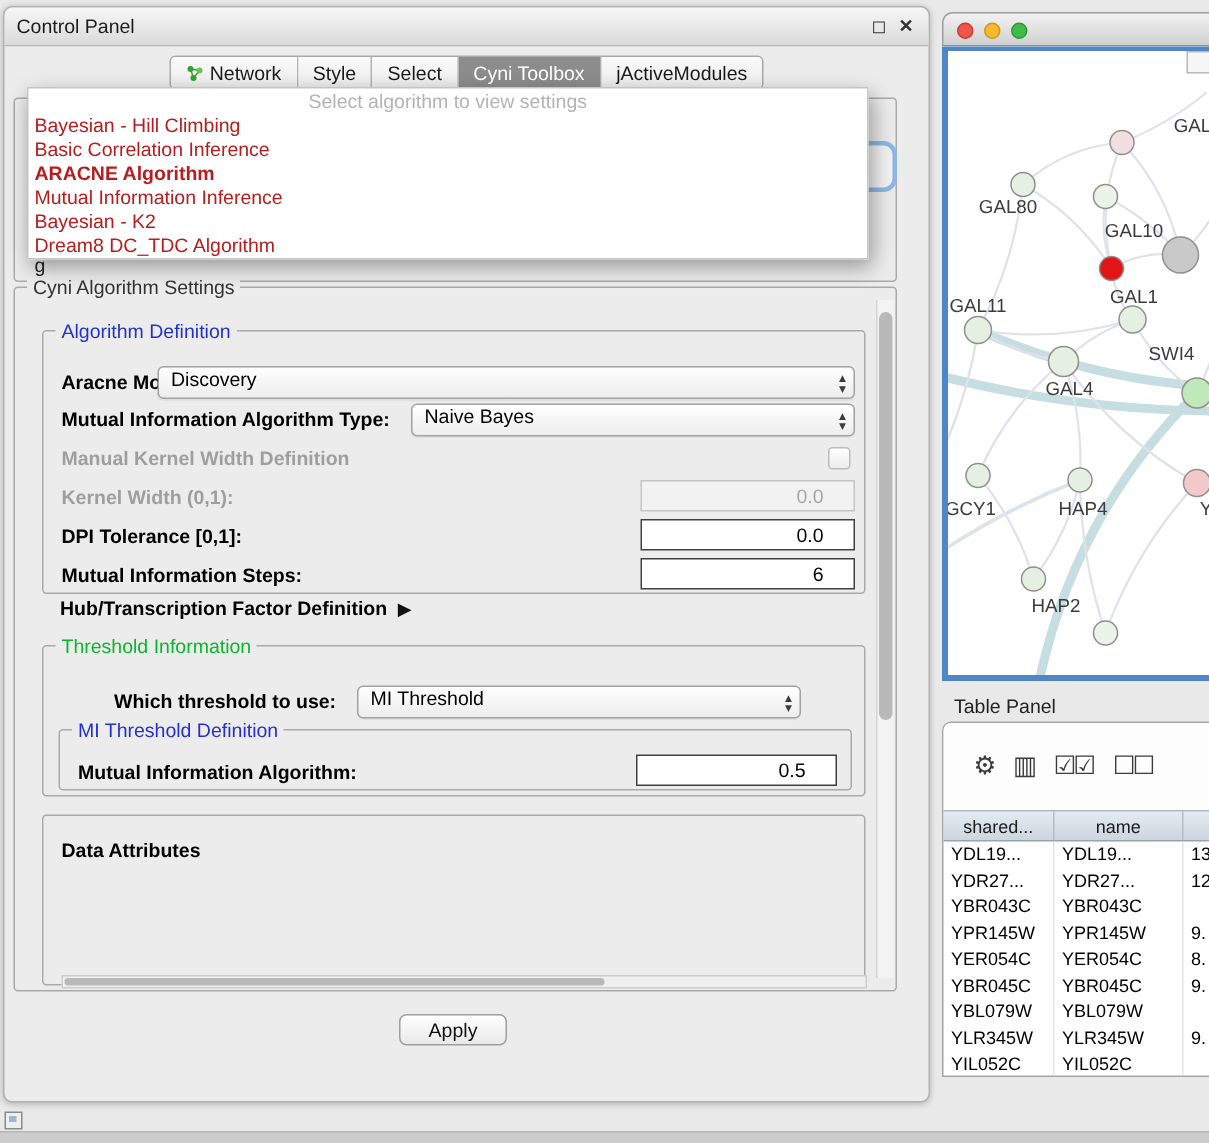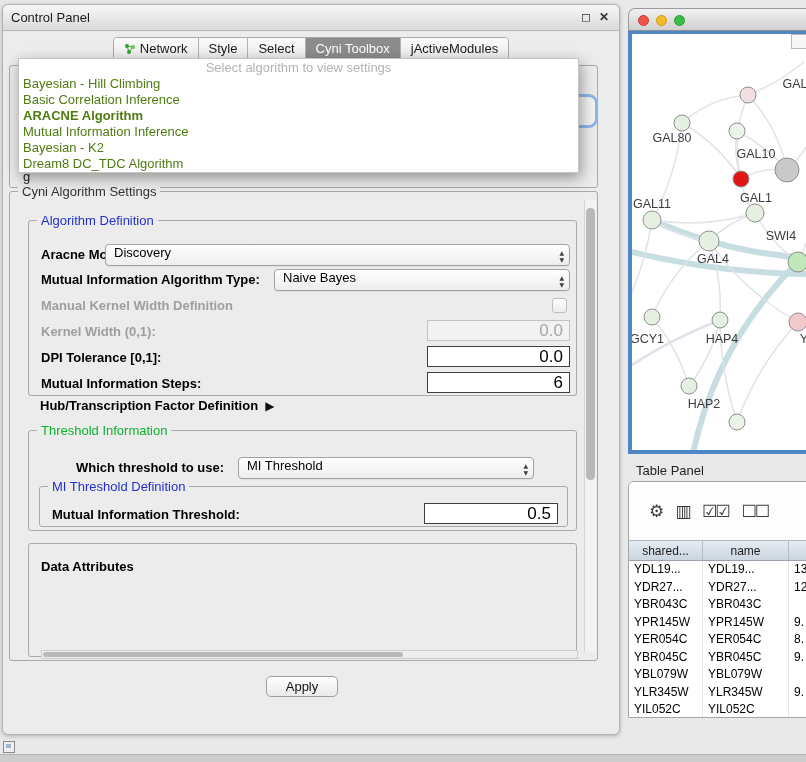--- a/index.html
+++ b/index.html
@@ -19,39 +19,39 @@
 .seg.active{background:#8c8c8c;color:#fff}
 
 .grp{position:absolute;border:1px solid #a9a9a9;border-radius:3px}
 .gtitle{position:absolute;top:-8px;left:8px;background:#ececec;padding:0 4px;font-size:13px;color:#333;white-space:nowrap;line-height:15px}
 .gtitle.blue{color:#2230cf}
 .gtitle.green{color:#0cb52c}
 .lbl{position:absolute;font-size:13px;font-weight:bold;color:#000;white-space:nowrap}
 .lbl.dis{color:#9e9e9e}
 .combo{position:absolute;height:22px;background:linear-gradient(#ffffff,#ededed);border:1px solid #a2a2a2;border-radius:4px;font-size:13px;display:flex;padding:0 22px 0 8px;box-shadow:0 1px 1px rgba(0,0,0,.06)}
 .combo .arrows{position:absolute;right:5px;top:4px;font-size:6px;line-height:7px;color:#3c3c3c;text-align:center;font-family:"DejaVu Sans",sans-serif}
-.fld{position:absolute;height:21px;border:1px solid #3f3f3f;background:#fff;color:#000;font-size:17px;font-family:inherit;text-align:right;padding:0 6px}
+.fld{position:absolute;height:21px;border:1px solid #3f3f3f;background:#fff;color:#000;font-size:13px;font-family:inherit;text-align:right;padding:0 20px}
 .fld.dis{border-color:#c4c4c4;background:#f2f2f2;color:#a6a6a6}
 .chk{position:absolute;width:15px;height:15px;border:1px solid #bdbdbd;border-radius:3px;background:linear-gradient(#fff,#ececec)}
 .vscroll{position:absolute;background:#f3f3f3;border-left:1px solid #d4d4d4}
 .vthumb{position:absolute;left:1px;width:9px;background:#b9b9b9;border-radius:5px}
 .hscroll{position:absolute;background:#efefef;border:1px solid #ccc}
 .hthumb{position:absolute;top:1px;height:5px;background:#b9b9b9;border-radius:3px}
 #src-list{position:absolute;background:#fff;border:1px solid #b5b5b5;overflow:hidden}
 .src-item{height:17px;line-height:17px;font-size:12px;color:#fff;background:#3f6cd1;width:505px;padding-left:5px;white-space:nowrap}
 #apply-btn{position:absolute;width:72px;height:21px;border:1px solid #9f9f9f;border-radius:5px;background:linear-gradient(#ffffff,#e9e9e9);font-size:13px;text-align:center;line-height:19px;color:#111}
 #bt{position:absolute;left:0;right:0;top:703px;display:flex;justify-content:center}
 #bt-inner{display:inline-flex;height:22px;border:1px solid #989898;border-radius:5px;overflow:hidden}
 .bseg{padding:0 14px;line-height:22px;font-size:13px;color:#1a1a1a;background:linear-gradient(#fbfbfb,#e7e7e7);border-right:1px solid #a6a6a6;white-space:nowrap}
 .bseg:last-child{border-right:none}
 .bseg.active{background:#6e6e6e;color:#fff}
 
 #dropdown{position:absolute;left:15px;top:53px;width:561px;height:115px;background:#fff;border:1px solid #c5c5c5;box-shadow:2px 5px 14px rgba(0,0,0,.38);z-index:40}
 .dd-ph{height:16px;line-height:16px;text-align:center;color:#b3b3b3;font-size:13px;margin-top:1px}
-.dd-item{height:16px;line-height:16px;font-size:13px;color:#4d7c0f;padding-left:4px;white-space:nowrap}
+.dd-item{height:16px;line-height:16px;font-size:13px;color:#b91c1c;padding-left:4px;white-space:nowrap}
 .dd-item.sel{font-weight:bold}
 
 #nw{position:absolute;left:628px;top:8px;width:184px;height:446px}
 #nw-title{height:23px;background:linear-gradient(#f2f2f2,#d0d0d0);border:1px solid #9c9c9c;border-bottom:1px solid #8e8e8e;border-radius:7px 0 0 0;position:relative}
 .tl{position:absolute;top:6px;width:11px;height:11px;border-radius:50%}
 #tl-close{left:9px;background:#ee554b;border:1px solid #ce3a30}
 #tl-min{left:27px;background:#f5bb2f;border:1px solid #d0980e}
 #tl-zoom{left:45px;background:#3fbb47;border:1px solid #2e9a35}
 #nw-content{position:relative;height:423px;border:4px solid #4e86c6;border-top-width:3px;background:#fff;overflow:hidden}
 #nw-scrollbox{position:absolute;left:159px;top:0;width:17px;height:15px;background:#f6f6f6;border:1px solid #b9b9b9}
@@ -143,21 +143,21 @@
 
     <div class="grp" id="thr-grp" style="left:18px;top:238px;width:549px;height:101px">
       <span class="gtitle green">Threshold Information</span>
       <span class="lbl" style="left:47px;top:29px">Which threshold to use:</span>
       <div class="combo" style="left:209px;top:26px;width:296px">
         <span>MI Threshold</span>
         <span class="arrows">▲<br>▼</span>
       </div>
       <div class="grp" style="left:10px;top:55px;width:529px;height:41px">
         <span class="gtitle blue">MI Threshold Definition</span>
-        <span class="lbl" style="left:12px;top:20px">Mutual Information Threshold:</span>
+        <span class="lbl" style="left:12px;top:20px">Mutual Information Algorithm:</span>
         <input class="fld" readonly="" style="left: 384px; top: 16px; width: 134px;" value="0.5">
       </div>
     </div>
 
     <div class="grp" id="src-grp" style="left:18px;top:351px;width:549px;height:114px">
       <span class="lbl" style="left:12px;top:15px">Data Attributes</span>
       <div class="hscroll" style="left:12px;top:106px;width:537px;height:9px">
         <div class="hthumb" style="left:1px;width:360px"></div>
       </div>
     </div>

